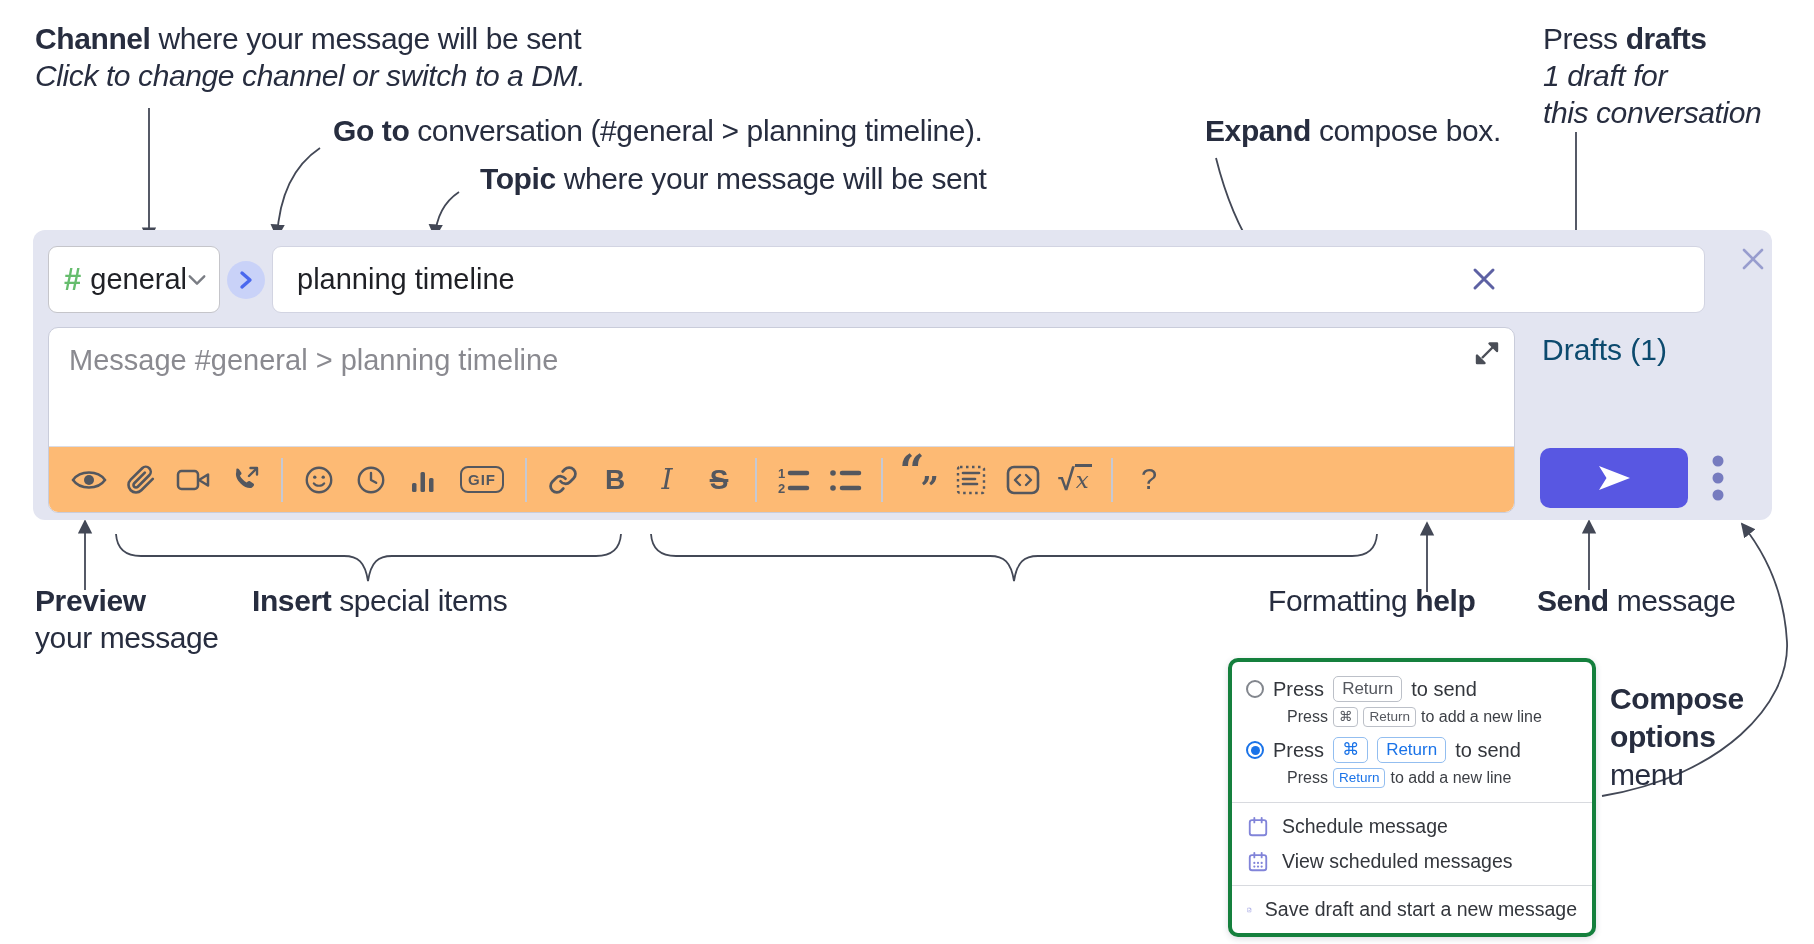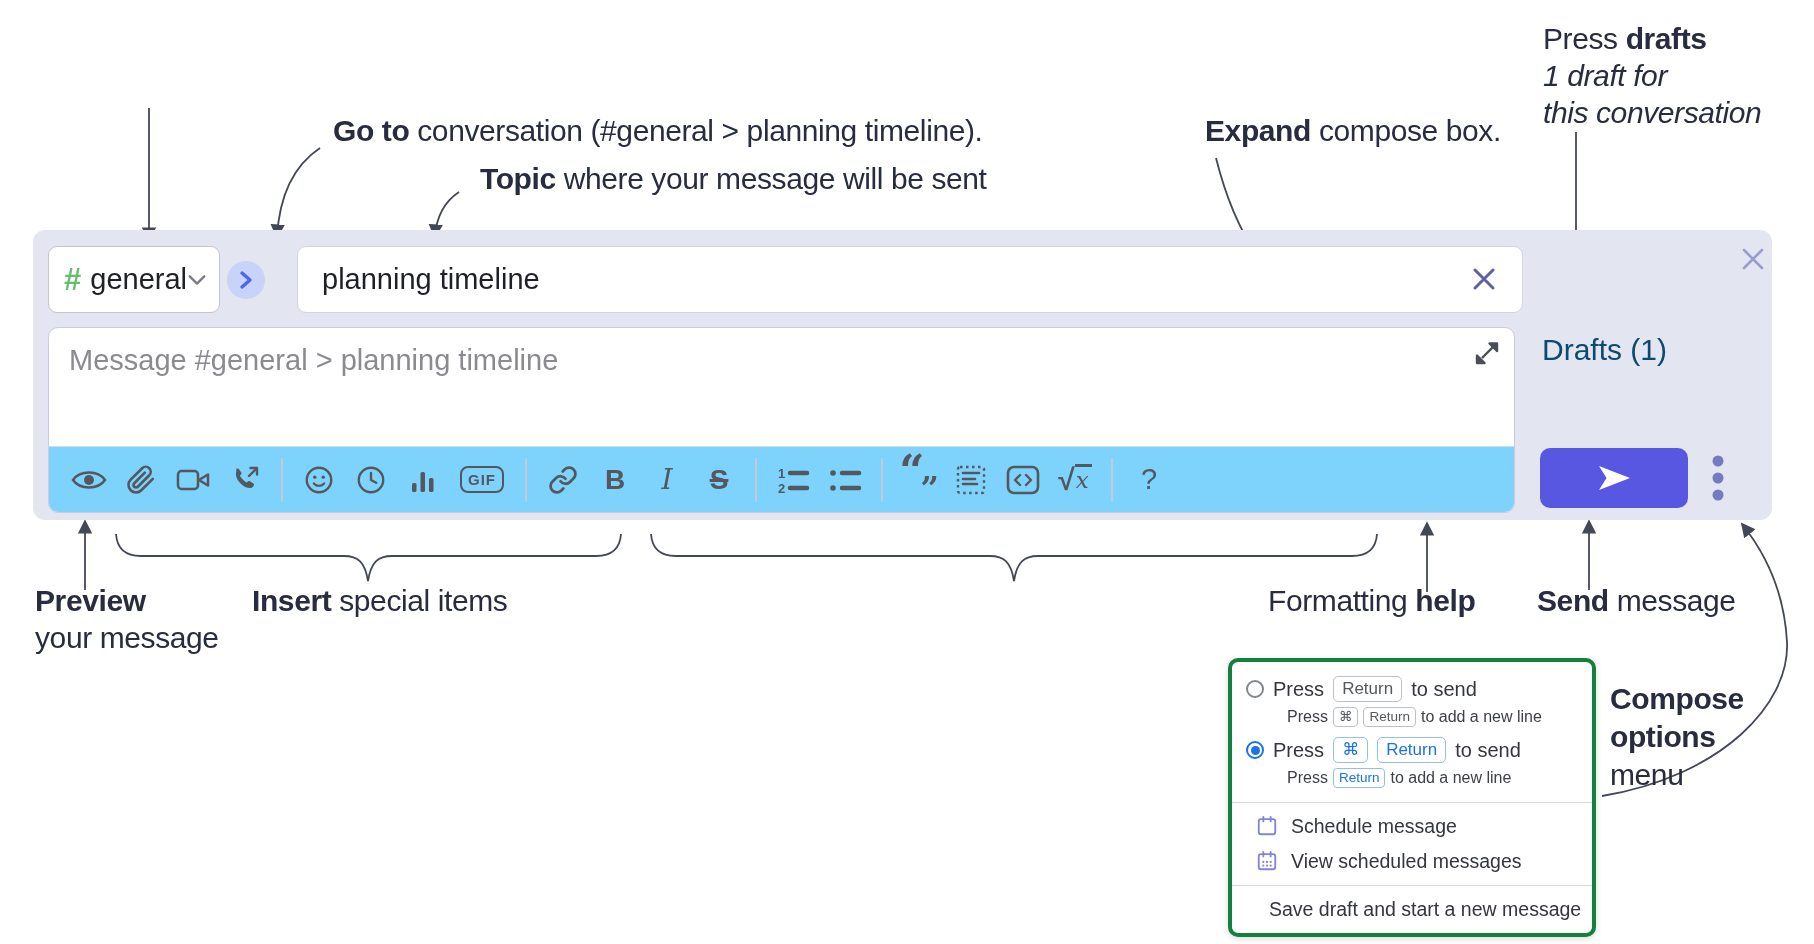--- a/index.html
+++ b/index.html
@@ -14,34 +14,34 @@
   .compose{position:absolute;left:33px;top:230px;width:1739px;height:290px;
            background:#e3e5f1;border-radius:12px;}
   .chan-pill{position:absolute;left:15px;top:16px;width:172px;height:67px;background:#fff;
              border:1.5px solid #c5c5ca;border-radius:9px;display:flex;align-items:center;
              padding:0 12px 0 15px;box-sizing:border-box;cursor:pointer;}
   .chan-hash{color:#66bd6d;font-weight:bold;font-size:31px;margin-right:9px;}
   .chan-name{font-size:29px;color:#202126;}
   .chan-pill svg{margin-left:auto;}
   .conv-btn{position:absolute;left:194px;top:31px;width:38px;height:38px;border-radius:50%;
             background:#c9d2f8;display:flex;align-items:center;justify-content:center;cursor:pointer;}
-  .topic-input{position:absolute;left:239px;top:16px;width:1226px;height:67px;background:#fff;
+  .topic-input{position:absolute;left:239px;top:16px;width:1433px;height:67px;background:#fff;
                border:1.5px solid #d2d4e2;border-radius:9px;box-sizing:border-box;
                font-family:"Liberation Sans",sans-serif;font-size:29px;color:#1f2025;
-               padding:0 60px 0 24px;outline:none;margin-left:25px;}
+               padding:0 60px 0 24px;outline:none;}
   .topic-clear{position:absolute;left:1437px;top:35px;cursor:pointer;}
   .box-close{position:absolute;left:1704px;top:13px;cursor:pointer;}
   .msg-box{position:absolute;left:15px;top:97px;width:1467px;height:186px;background:#fff;
            border:1.5px solid #c9ccda;border-radius:10px;box-sizing:border-box;}
   .msg-input{position:absolute;left:0;top:0;width:100%;height:124px;border:none;resize:none;
              box-sizing:border-box;padding:16px 60px 0 20px;font-family:"Liberation Sans",sans-serif;
              font-size:29px;color:#1f2025;outline:none;background:transparent;border-radius:10px;}
   .msg-input::placeholder{color:#8a8a90;opacity:1;}
   .expand-ic{position:absolute;right:14px;top:12px;cursor:pointer;}
-  .toolbar{position:absolute;left:0;bottom:0;width:100%;height:66px;background:#7dd3fc;
+  .toolbar{position:absolute;left:0;bottom:0;width:100%;height:66px;background:#fdba74;
            border-top:1.5px solid #dadce5;border-radius:0 0 9px 9px;box-sizing:border-box;
            display:flex;align-items:center;padding:0 0 0 14px;}
   .tb{width:52px;height:46px;display:flex;align-items:center;justify-content:center;
       color:#54575e;cursor:pointer;flex:none;}
   .tb-wide{width:66px;}
   .tb-div{width:2px;height:44px;background:#c6c9d4;margin:0 10px;flex:none;}
   .tb-letter{font-size:28px;font-weight:bold;color:#54575e;}
   .tb-italic{font-family:"DejaVu Serif",serif;font-style:italic;font-size:28px;color:#54575e;}
   .tb-strike{font-size:28px;font-weight:bold;color:#54575e;text-decoration:line-through;
              text-decoration-thickness:2.5px;}
@@ -70,21 +70,21 @@
   .radio{width:18px;height:18px;border-radius:50%;border:2px solid #82868d;box-sizing:border-box;
          flex:none;position:relative;background:#fff;}
   .radio.sel{border-color:#1a73e8;}
   .radio.sel::after{content:"";position:absolute;left:2.5px;top:2.5px;width:9px;height:9px;
                     border-radius:50%;background:#1a73e8;}
   .kbd{border:1.5px solid #bcc0c8;border-radius:5px;background:#fff;color:#55585f;
        padding:1px 8px 2px;font-size:17px;line-height:21px;}
   .kbd.small{font-size:13.5px;padding:0 5px 1px;line-height:17px;border-radius:4px;}
   .kbd.blue{border-color:#93bef0;color:#1a73e8;}
   .menu-sec{border-top:1.5px solid #d8dadf;padding:6px 0;}
-  .menu-item{display:flex;align-items:flex-start;gap:13px;padding:6px 24px;font-size:19.5px;
+  .menu-item{display:flex;align-items:flex-end;gap:13px;padding:6px 15px;font-size:19.5px;
              color:#33363c;cursor:pointer;white-space:nowrap;}
   
   #lines{position:absolute;left:0;top:0;pointer-events:none;}
 </style>
 </head>
 <body>
 
 <div id="stage">
 
   <svg id="lines" width="1814" height="944" viewBox="0 0 1814 944">
@@ -101,20 +101,24 @@
       <path d="M1576,132 L1576,311" marker-end="url(#arr)"></path>
       <path d="M85,590 L85,521" marker-end="url(#arr)"></path>
       <path d="M1427,592 L1427,523" marker-end="url(#arr)"></path>
       <path d="M1589,590 L1589,521" marker-end="url(#arr)"></path>
       <path d="M1602,796 C1722,776 1790,704 1787,642 C1784,586 1762,549 1742,524" marker-end="url(#arr)"></path>
       <path d="M116,534 C117,549 125,556 141,556 L344,556 C358,556 365,562 368,581 C371,562 378,556 392,556 L596,556 C612,556 620,549 621,534"></path>
       <path d="M651,534 C652,549 660,556 676,556 L990,556 C1004,556 1011,562 1014,581 C1017,562 1024,556 1038,556 L1352,556 C1368,556 1376,549 1377,534"></path>
     </g>
   </svg>
 
+  <div class="ann" style="left:35px;top:20px;">
+    <div><span class="b">Channel</span><span> where your message will be sent</span></div>
+    <div class="it">Click to change channel or switch to a DM.</div>
+  </div>
 
   <div class="ann" style="left:333px;top:112px;">
     <span class="b">Go to</span><span> conversation (#general &gt; planning timeline).</span>
   </div>
 
   <div class="ann" style="left:480px;top:160px;">
     <span class="b">Topic</span><span> where your message will be sent</span>
   </div>
 
   <div class="ann" style="left:1205px;top:112px;">

